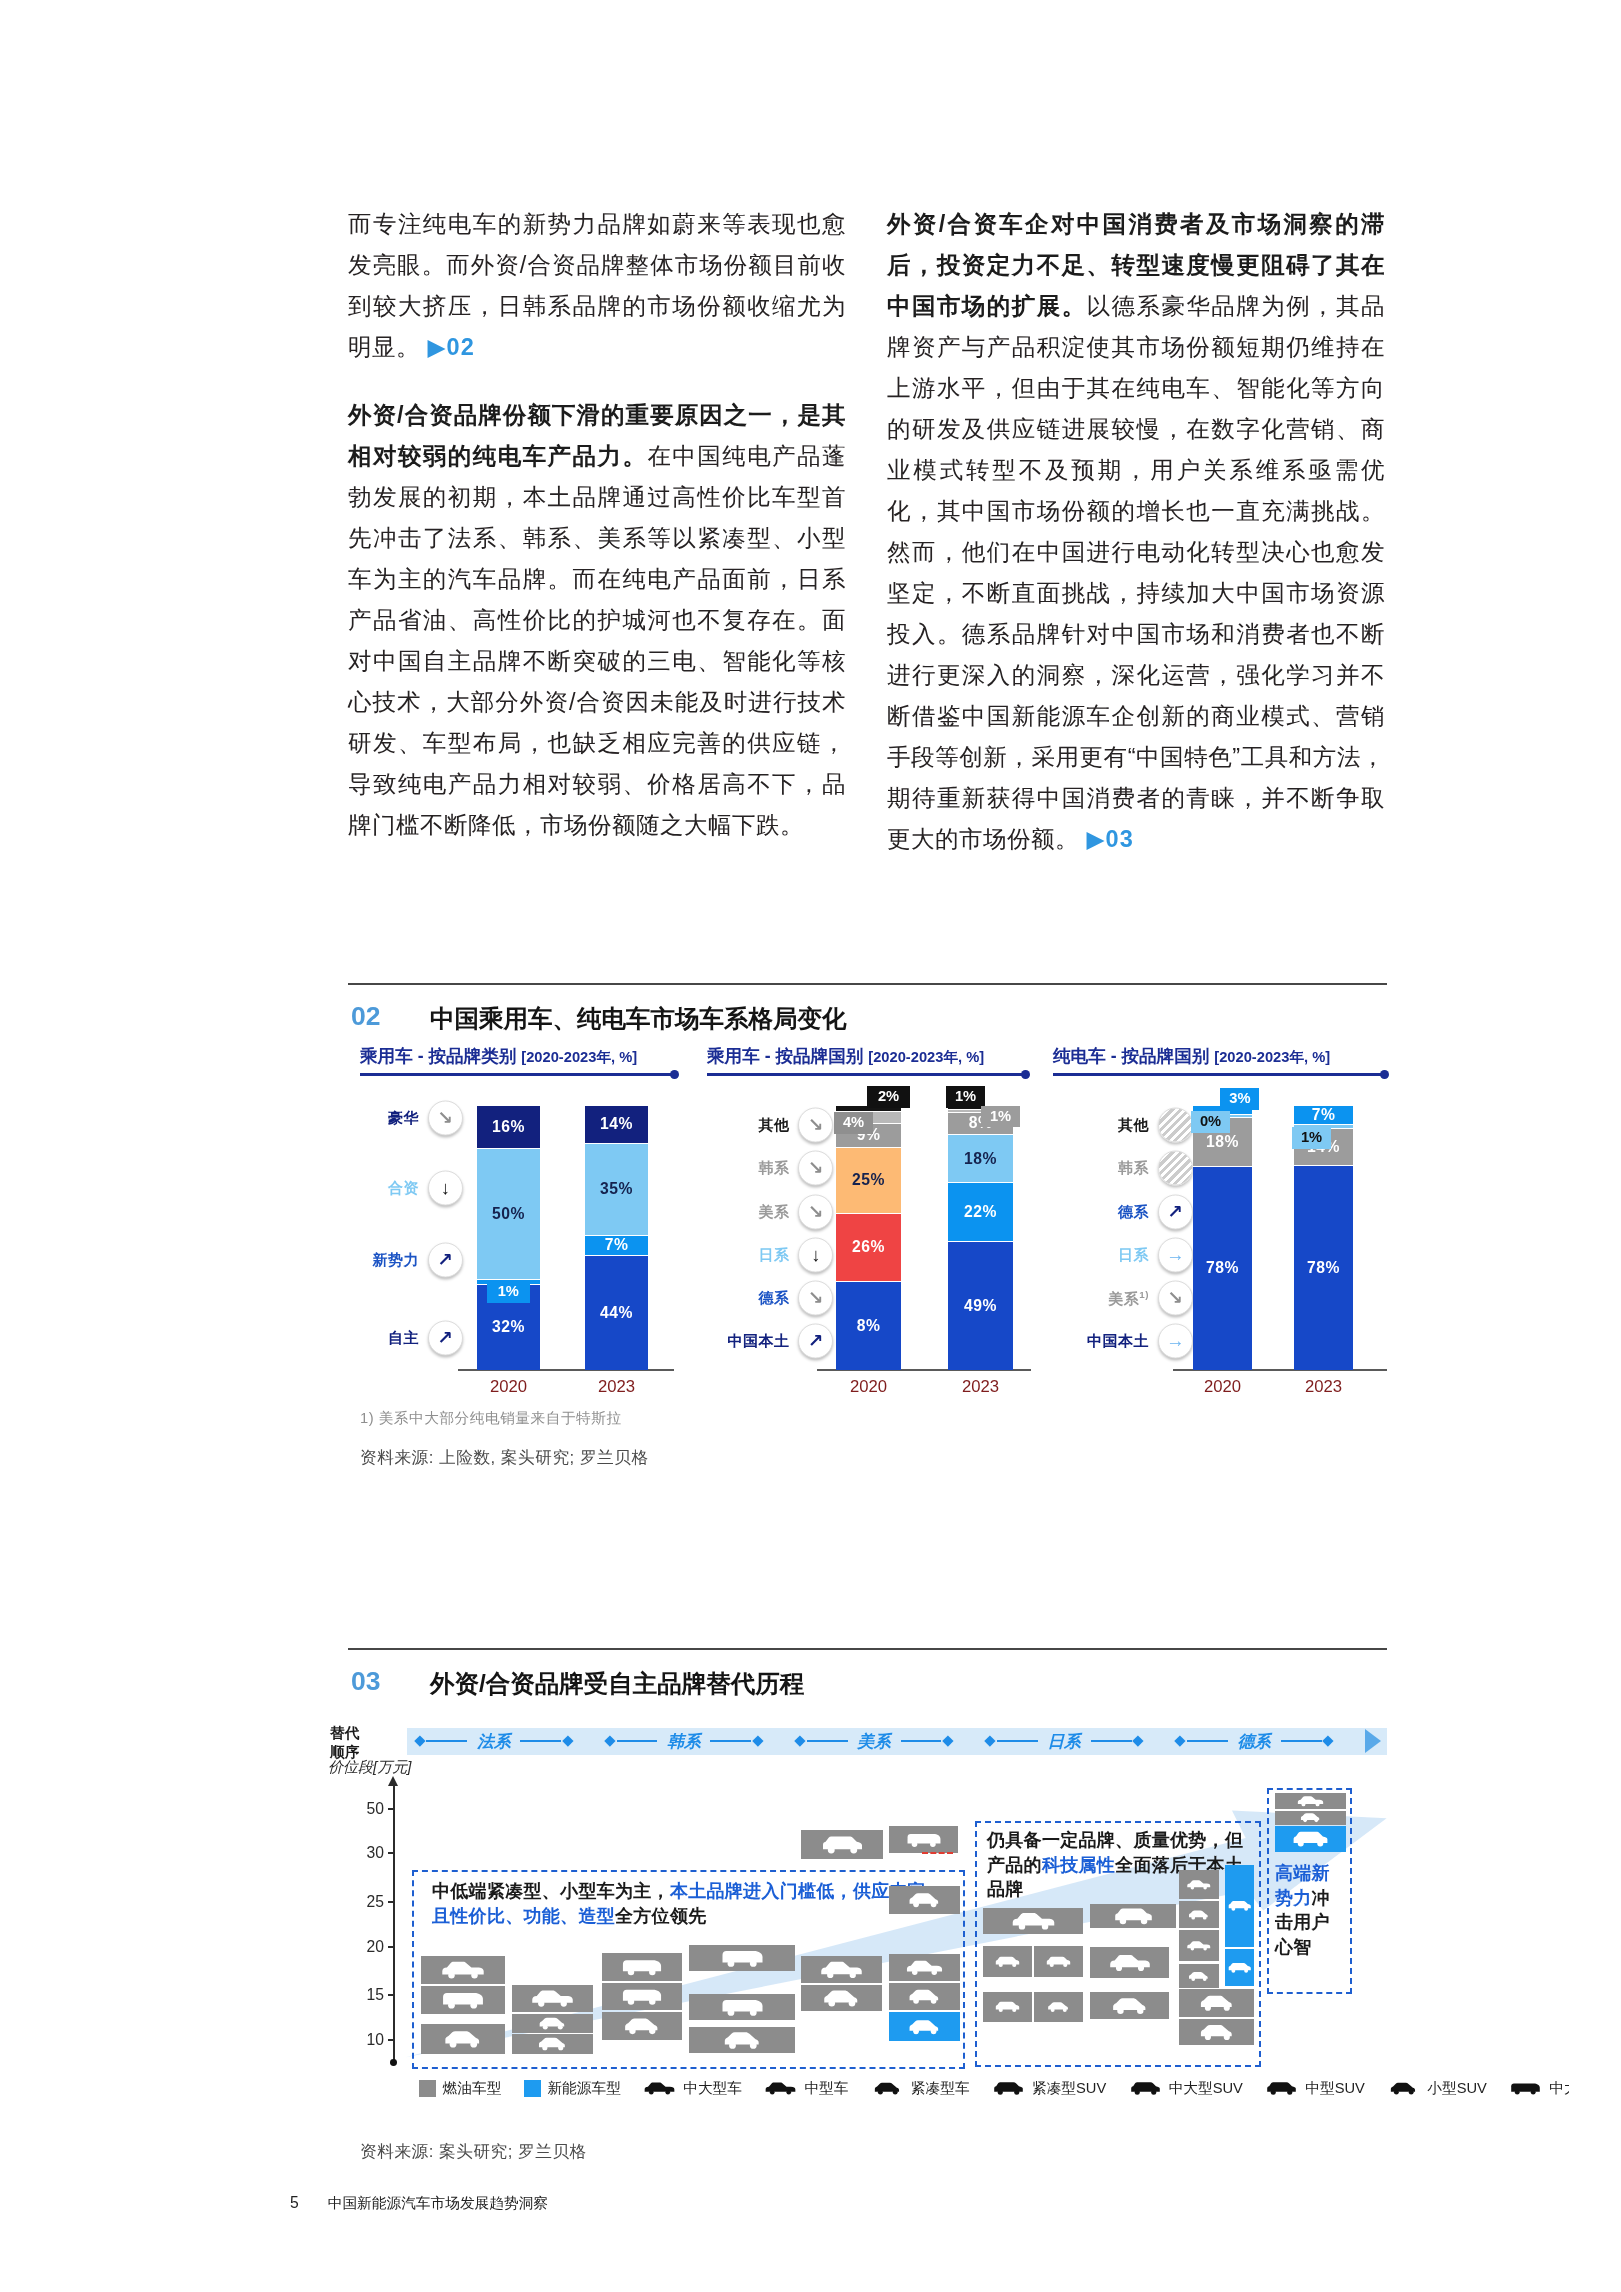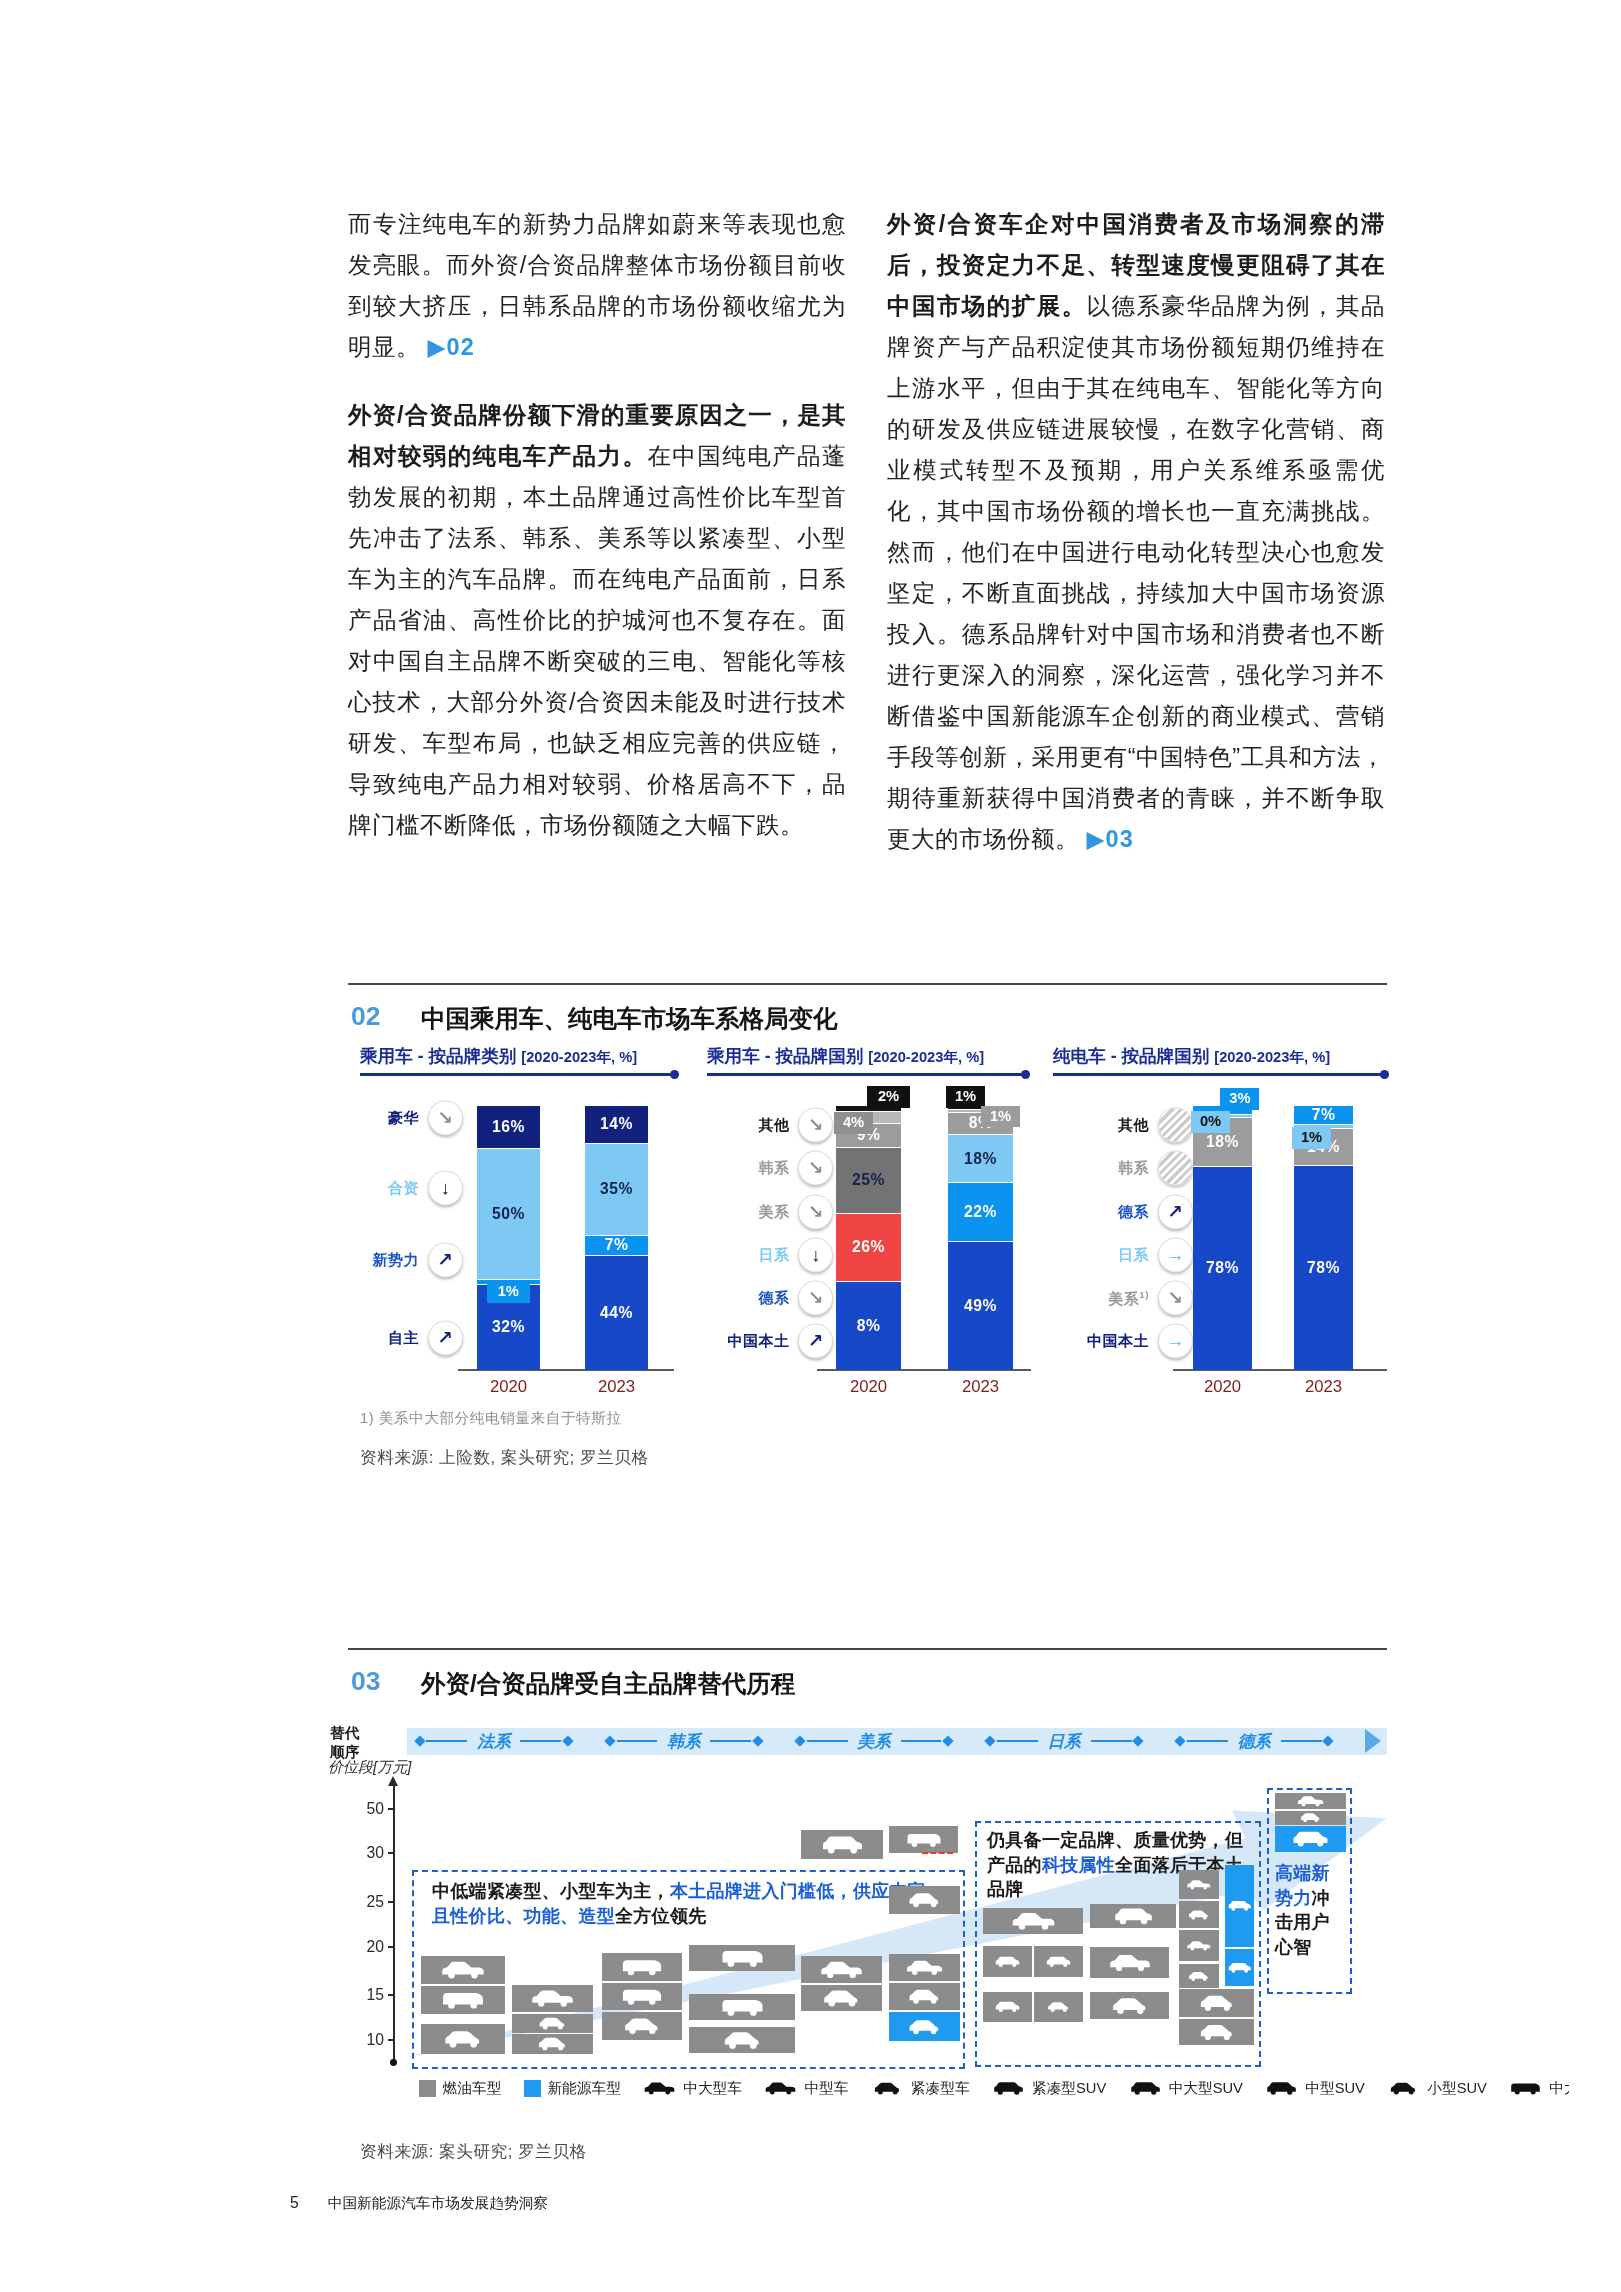--- a/index.html
+++ b/index.html
@@ -9,21 +9,21 @@
   
   .col{position:absolute;top:204px;width:498px;font-size:23.5px;line-height:41px;
        text-align:justify;color:#262223;letter-spacing:0.5px;}
   .col p{margin:0 0 27.4px 0;}
   .r-bold{font-weight:700;color:#1c1c1c;}
   .r-ref{font-weight:700;color:#2f96e0;letter-spacing:1px;}
   .r-blue{color:#1b5fd6;}
   
   .rule{position:absolute;left:113px;width:1039px;height:2px;background:#474747;}
   .secnum{position:absolute;font-size:26.5px;font-weight:700;color:#4d9ad9;}
-  .sectitle{position:absolute;font-size:24.5px;font-weight:700;color:#141414;}
+  .sectitle{position:absolute;font-size:24.5px;font-weight:700;color:#141414;margin-left:9px;}
   
   #chart02{position:absolute;left:235px;top:983px;width:1176px;height:529px;}
   .panel{position:absolute;top:61px;height:372px;}
   .ptitle{position:absolute;left:0;top:0;white-space:nowrap;font-weight:700;color:#1b2d94;}
   .ptitle .t1{font-size:17.6px;}
   .ptitle .t2{font-size:14.7px;}
   .tline{position:absolute;left:0;top:29px;height:2.5px;background:#1b2d94;}
   .tline::after{content:"";position:absolute;right:-2.9px;top:-2.9px;width:8.8px;height:8.8px;border-radius:50%;background:#1b2d94;}
   .lgitem{position:absolute;display:flex;align-items:center;transform:translateY(-50%);}
   .lgitem .ll{display:inline-block;width:65px;text-align:right;font-size:15px;font-weight:700;letter-spacing:0.5px;white-space:nowrap;}
@@ -200,21 +200,21 @@
           <div class="bar" style="left: 129px; width: 65px;">
             <div class="seg" style="height: 5.3px; background: rgb(20, 20, 20); border-top: 1px solid rgb(255, 255, 255);">
               <div class="chip" style="left: 31px; top: -19.6px; width: 43px; background: rgb(17, 17, 17);">2%</div>
             </div>
             <div class="seg" style="height: 10.6px; background: rgb(184, 184, 184); border-top: 1px solid rgb(255, 255, 255);">
               <div class="chip" style="left: -2px; top: 0px; width: 39px; background: rgb(143, 143, 143);">4%</div>
             </div>
             <div class="seg" style="height: 24px; background: rgb(156, 156, 156); border-top: 1px solid rgb(255, 255, 255);">
               <div class="lb">9%</div>
             </div>
-            <div class="seg" style="height: 66px; background: #737373; border-top: 1px solid rgb(255, 255, 255);">
+            <div class="seg" style="height: 66px; background: #fdba74; border-top: 1px solid rgb(255, 255, 255);">
               <div class="lb dark">25%</div>
             </div>
             <div class="seg" style="height: 69px; background: #ef4444; border-top: 1px solid rgb(255, 255, 255);">
               <div class="lb">26%</div>
             </div>
             <div class="seg" style="height: 90px; background: rgb(22, 72, 200); border-top: 1px solid rgb(255, 255, 255);">
               <div class="lb">8%</div>
             </div>
           </div>
           <div class="yearlb" style="left: 129px; width: 65px;">2020</div>

